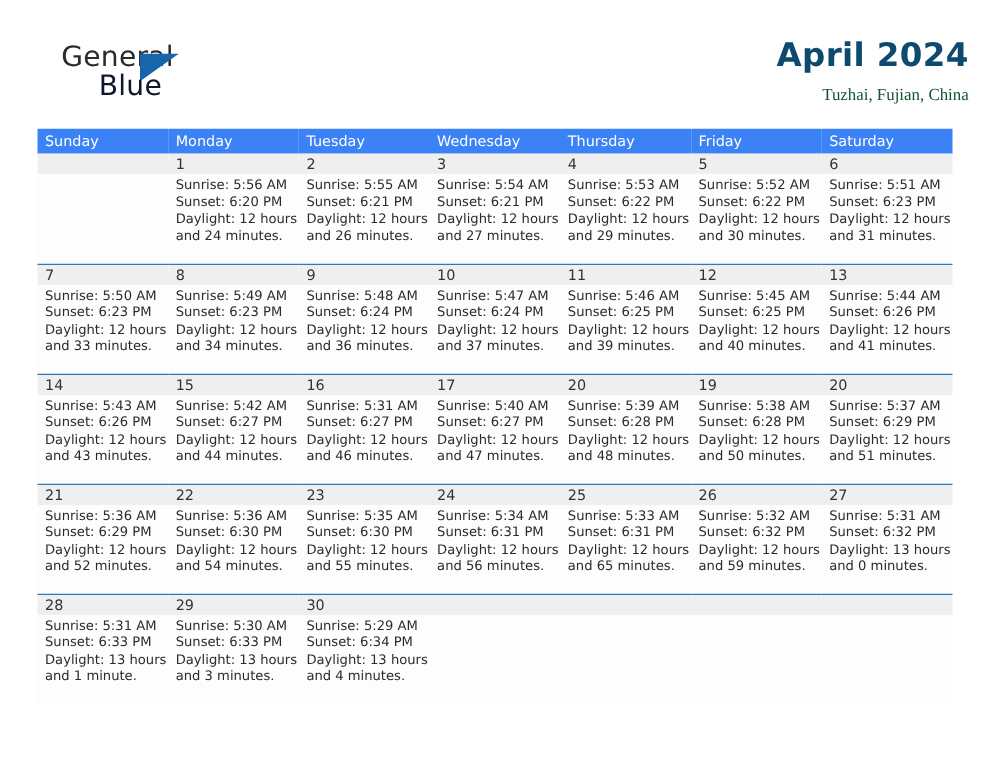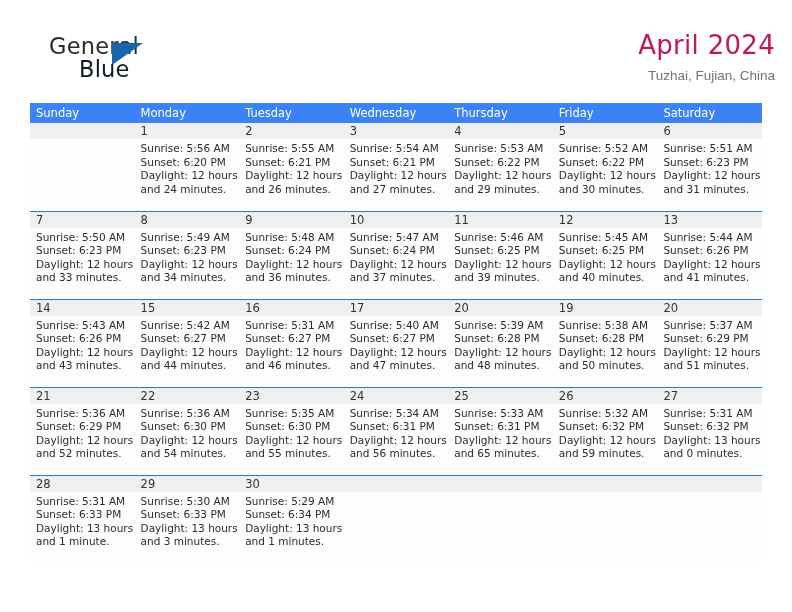--- a/index.html
+++ b/index.html
@@ -61,32 +61,32 @@
   }
 
   .title-block {
     position: absolute;
     right: 33px;
     top: 28px;
     text-align: right;
   }
   .month-title {
     font-size: 26px;
-    font-weight: normal;
-    color: #be185d;
+    font-weight: bold;
+    color: #0c4a6e;
     line-height: 34px;
     font-family: "DejaVu Sans", sans-serif;
     letter-spacing: 0.3px;
   }
   .location-title {
     font-size: 13.5px;
-    color: #737373;
+    color: #14532d;
     line-height: 20px;
     margin-top: 4px;
-    font-family: Liberation Sans, sans-serif;
+    font-family: Liberation Serif, serif;
   }
 
   
   .calendar {
     position: absolute;
     left: 30px;
     top: 103px;
     width: 732px;
     border-collapse: collapse;
     table-layout: fixed;
@@ -525,21 +525,21 @@
               </div>
             </div>
           </td>
         <td>
             <div class="cell-inner">
               <div class="daynum-band">30</div>
               <div class="cell-lines">
                 <div>Sunrise: 5:29 AM</div>
                 <div>Sunset: 6:34 PM</div>
                 <div>Daylight: 13 hours</div>
-                <div>and 1 minutes.</div>
+                <div>and 4 minutes.</div>
               </div>
             </div>
           </td>
         <td class="cell-empty">
             <div class="cell-inner">
               <div class="daynum-band"></div>
               <div class="cell-lines">
                 <div></div>
                 <div></div>
                 <div></div>

